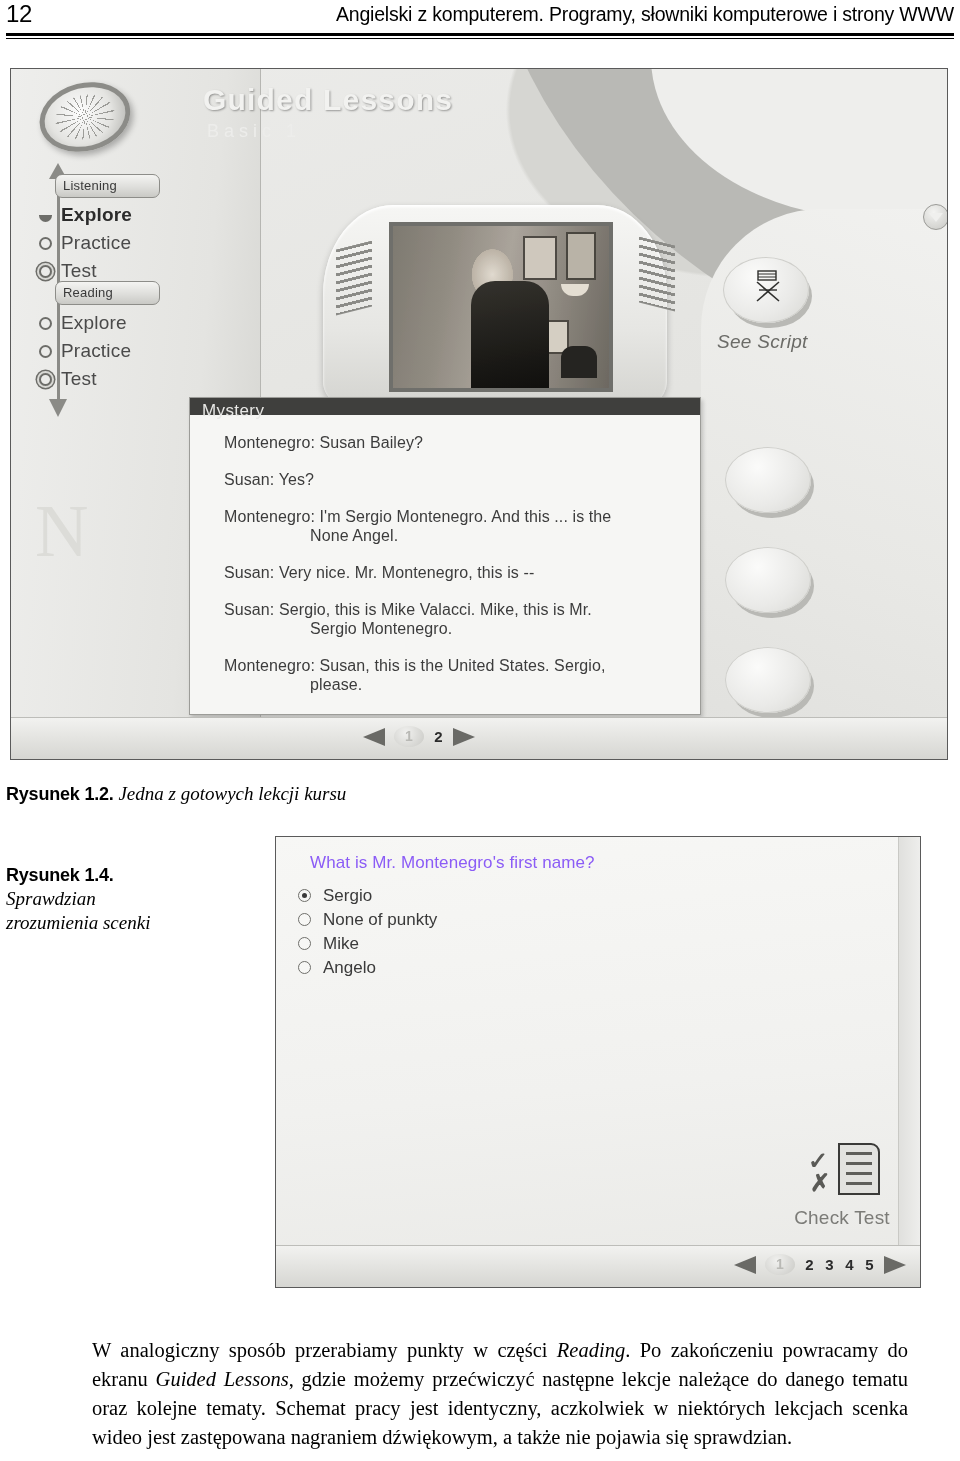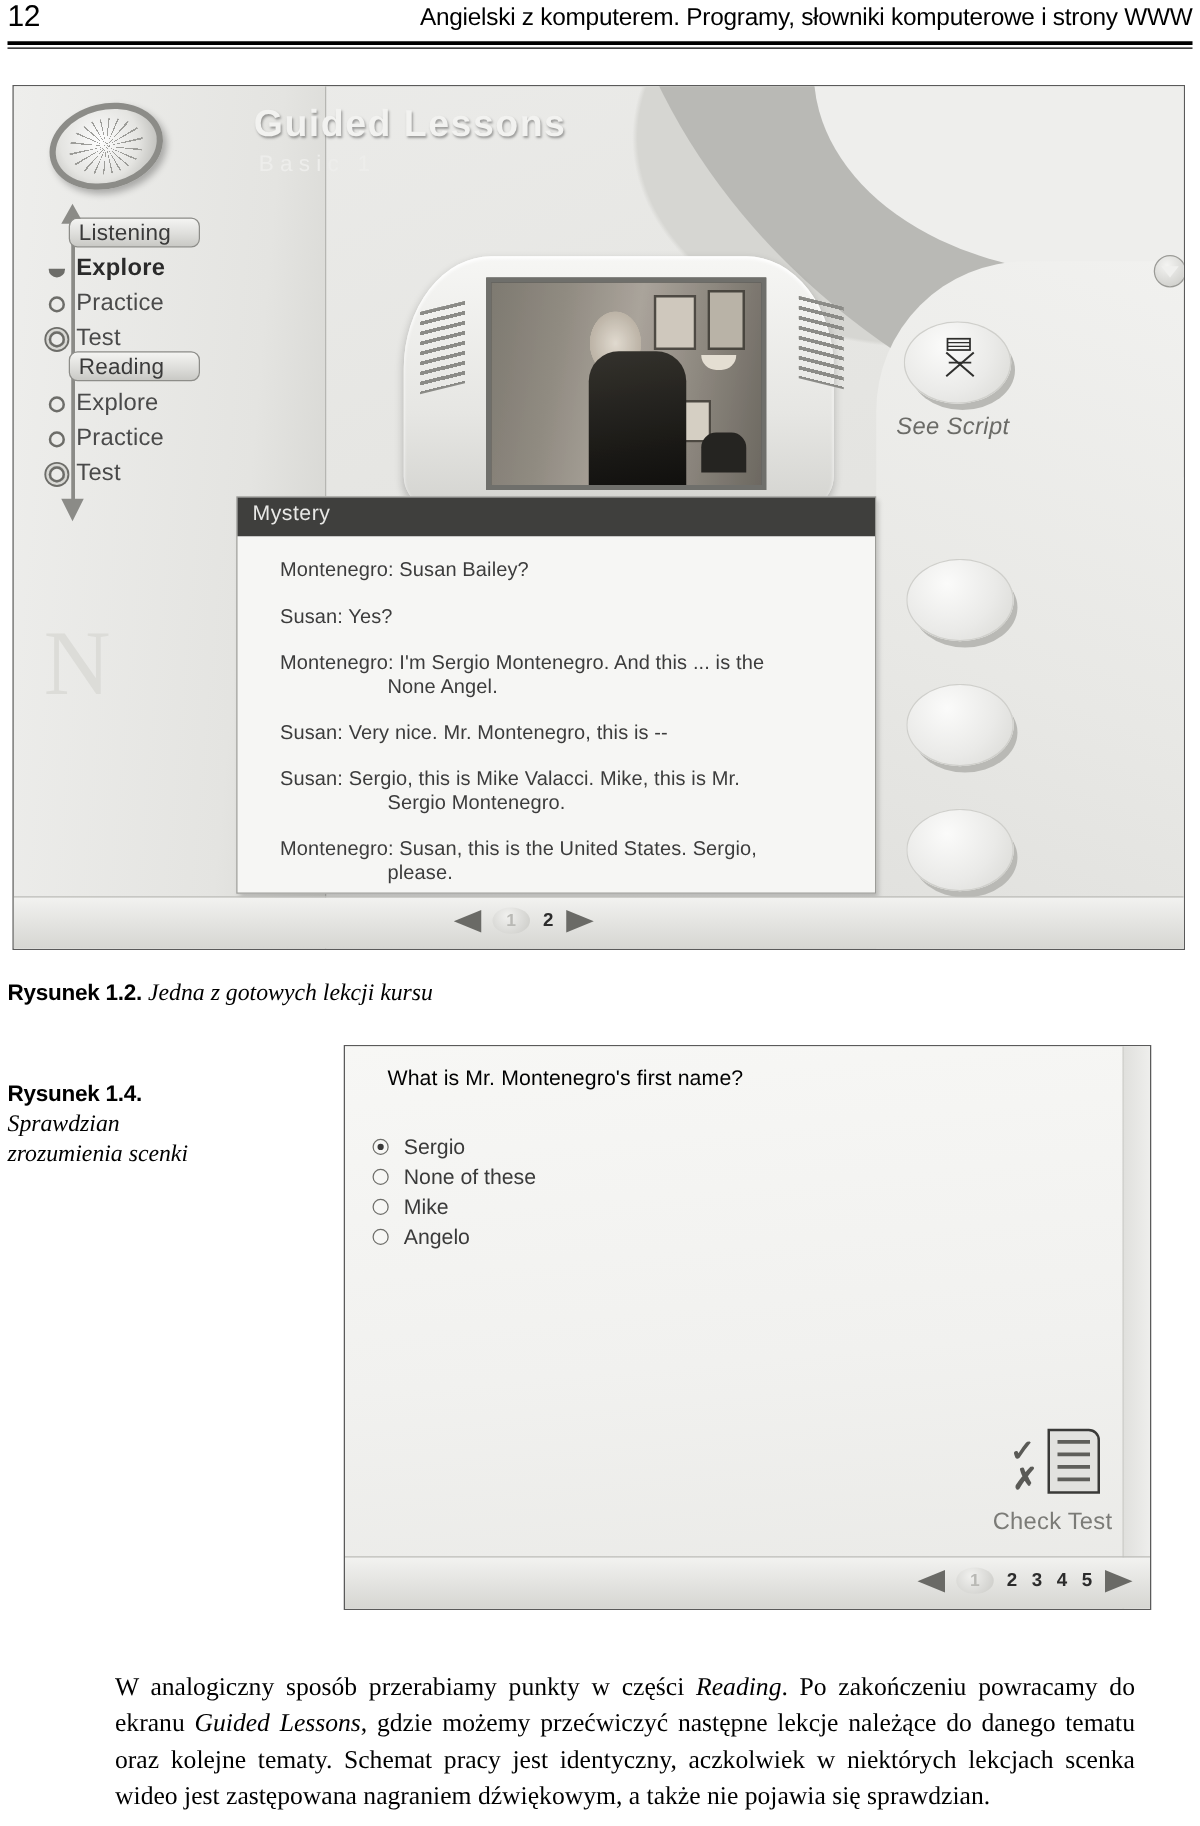--- a/index.html
+++ b/index.html
@@ -150,21 +150,21 @@
     border-top: 18px solid #8b8b87;
   }
 
   .sec-pill {
     position: absolute;
     left: 44px;
     width: 105px; height: 24px;
     border: 1px solid #8d8d89;
     border-radius: 7px;
     background: linear-gradient(180deg, #f4f4f2 0%, #dededb 55%, #c9c9c5 100%);
-    font-size: 18px;
+    font-size: 13px;
     color: #3a3a3a;
     line-height: 22px;
     padding-left: 7px;
     letter-spacing: .2px;
   }
   .nav-row {
     position: absolute;
     left: 28px;
     width: 190px; height: 24px;
     display: flex;
@@ -375,21 +375,21 @@
   
   .script-panel {
     position: absolute;
     left: 178px; top: 328px;
     width: 512px; height: 318px;
     background: #f6f6f4;
     border: 1px solid #9c9c98;
     box-shadow: 2px 3px 4px rgba(0,0,0,.18);
   }
   .script-title {
-    height: 31px;
+    height: 17px;
     background: #3f3f3d;
     color: #e8e8e6;
     font-size: 17px;
     line-height: 26px;
     padding-left: 12px;
     letter-spacing: .4px;
   }
   .script-body { padding: 18px 18px 0 34px; }
   .line {
     font-size: 16px;
@@ -472,22 +472,22 @@
     position: absolute; inset: 0;
     background: linear-gradient(175deg,#f7f7f5 0%, #f1f1ef 55%, #e9e9e6 100%);
   }
   .f2-quiz {
     position: absolute;
     left: 14px; top: 8px;
     width: 560px;
   }
   .q-text {
     font-size: 17px;
-    color: #000000;
-    margin: 8px 0 34px 20px;
+    color: #8b5cf6;
+    margin: 8px 0 12px 20px;
     letter-spacing: .1px;
   }
   .opt {
     display: flex; align-items: center;
     gap: 12px;
     margin: 0 0 3px 8px;
     height: 21px;
   }
   .radio {
     width: 13px; height: 13px;
@@ -725,21 +725,21 @@
 
   <div class="f2-quiz">
     <div class="q-text">What is Mr. Montenegro's first name?</div>
 
     <div class="opt">
       <span class="radio sel"></span>
       <span class="opt-label">Sergio</span>
     </div>
     <div class="opt">
       <span class="radio"></span>
-      <span class="opt-label">None of these</span>
+      <span class="opt-label">None of punkty</span>
     </div>
     <div class="opt">
       <span class="radio"></span>
       <span class="opt-label">Mike</span>
     </div>
     <div class="opt">
       <span class="radio"></span>
       <span class="opt-label">Angelo</span>
     </div>
   </div>

